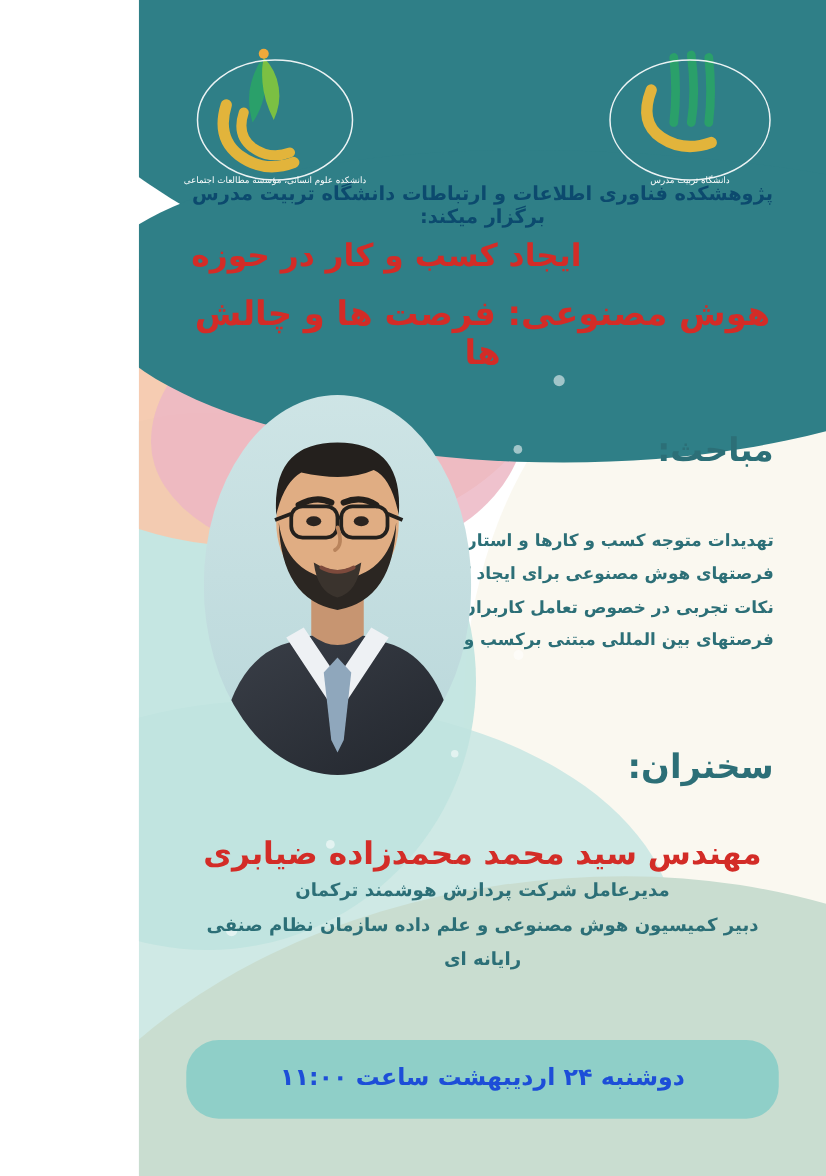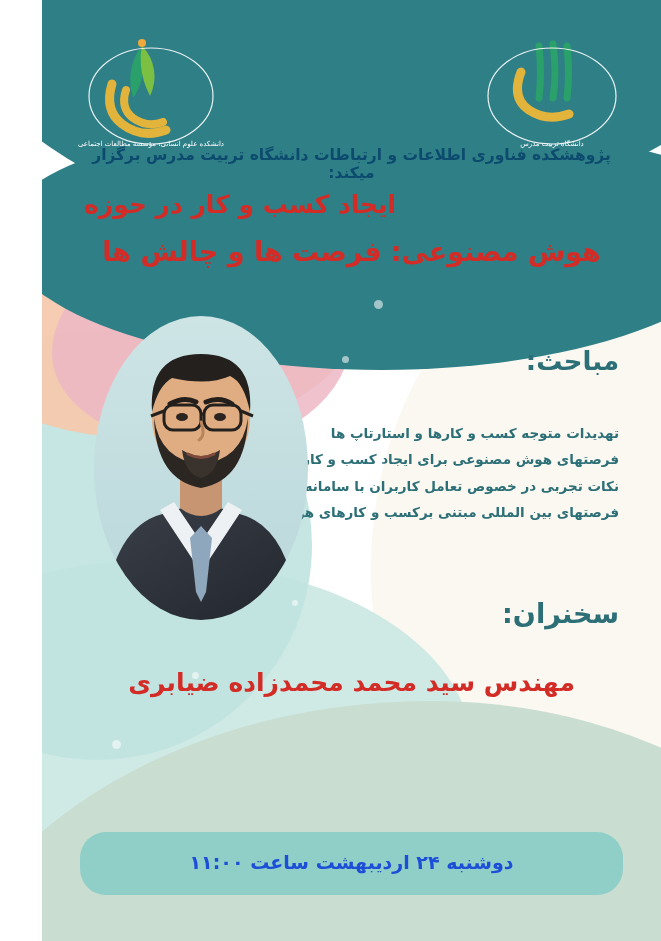--- a/index.html
+++ b/index.html
@@ -5,21 +5,21 @@
   html, body {
     margin: 0;
     padding: 0;
     background: #ffffff;
   }
   body {
     font-family: "DejaVu Sans", "Liberation Sans", sans-serif;
   }
   .poster {
     position: relative;
-    width: 619px;
+    width: 550px;
     height: 941px;
     overflow: hidden;
     background: #ffffff;
   }
 
   
   .bg-layer { position:absolute; inset:0; overflow:hidden; }
 
   .blob-teal-top {
     position: absolute;
@@ -337,18 +337,22 @@
         </g>
 
         <path d="M107 122 q5 14 -2 18" stroke="#b9845c" stroke-width="3" fill="none" stroke-linecap="round"></path>
         <path d="M94 154 q13 7 26 0" stroke="#7d4a3c" stroke-width="3" fill="none" stroke-linecap="round"></path>
       </g>
     </svg>
   </div>
 
   <div class="section-head head-speaker">سخنران:</div>
   <div class="speaker-name">مهندس سید محمد محمدزاده ضیابری</div>
+  <div class="speaker-role">
+    <div>مدیرعامل شرکت پردازش هوشمند ترکمان</div>
+    <div>دبیر کمیسیون هوش مصنوعی و علم داده سازمان نظام صنفی رایانه ای</div>
+  </div>
 
   <div class="footer">
     <div class="footer-line">دوشنبه ۲۴ اردیبهشت ساعت ۱۱:۰۰</div>
   </div>
 
 </div>
 
 </body></html>

